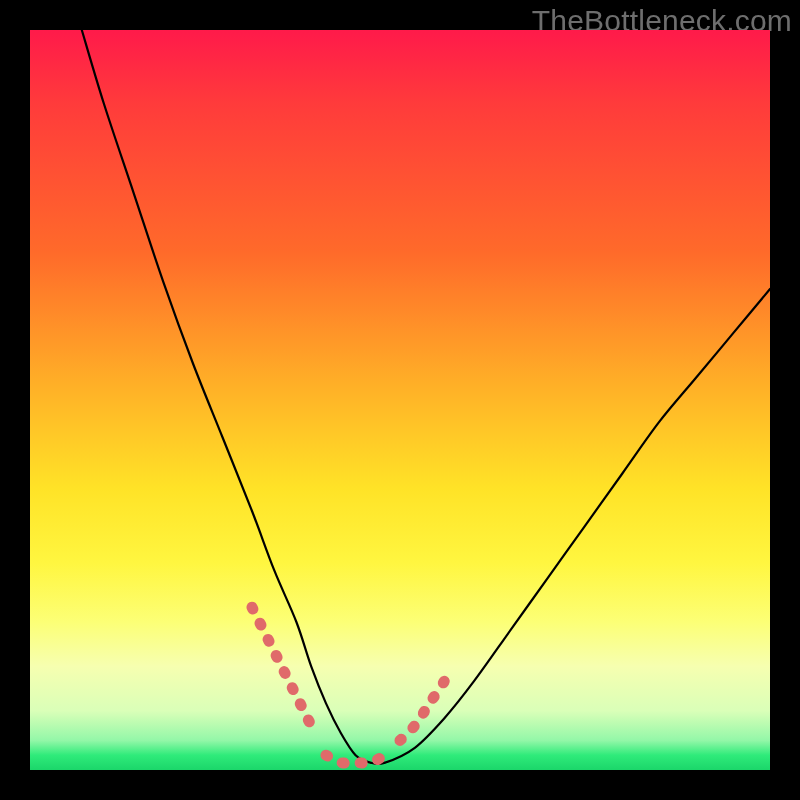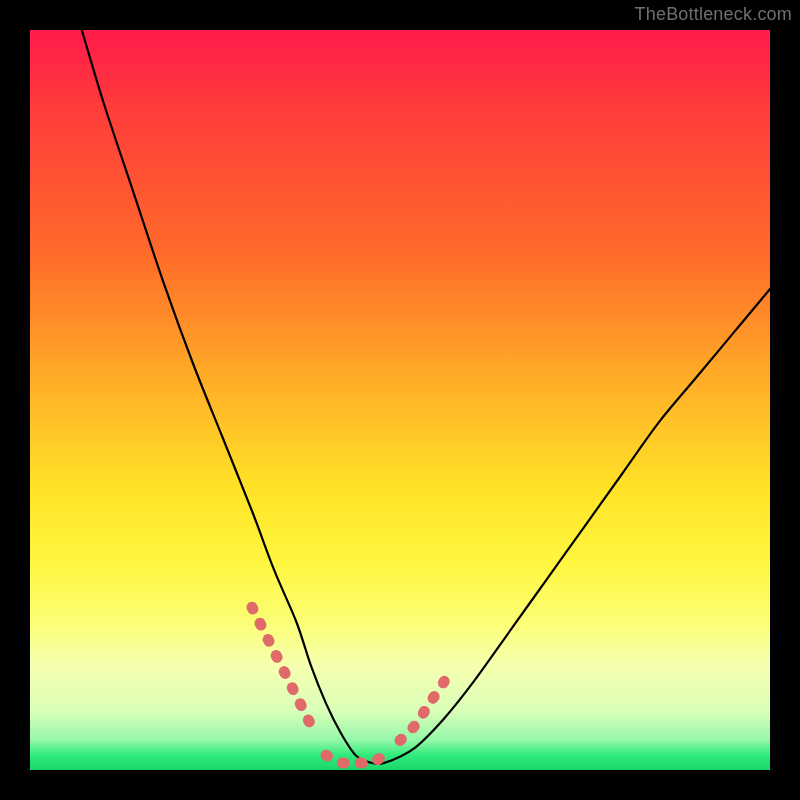--- a/index.html
+++ b/index.html
@@ -40,21 +40,21 @@
       #93f7a8 96%,
       #2feb7a 98%,
       #1bd66a 100%
     );
   }
   .watermark {
     position: absolute;
     top: 4px;
     right: 8px;
     color: #6e6e6e;
-    font-size: 18px;
+    font-size: 30px;
     letter-spacing: 0.2px;
     user-select: none;
   }
   svg.curve {
     position: absolute;
     left: 0;
     top: 0;
     width: 740px;
     height: 740px;
     overflow: visible;

